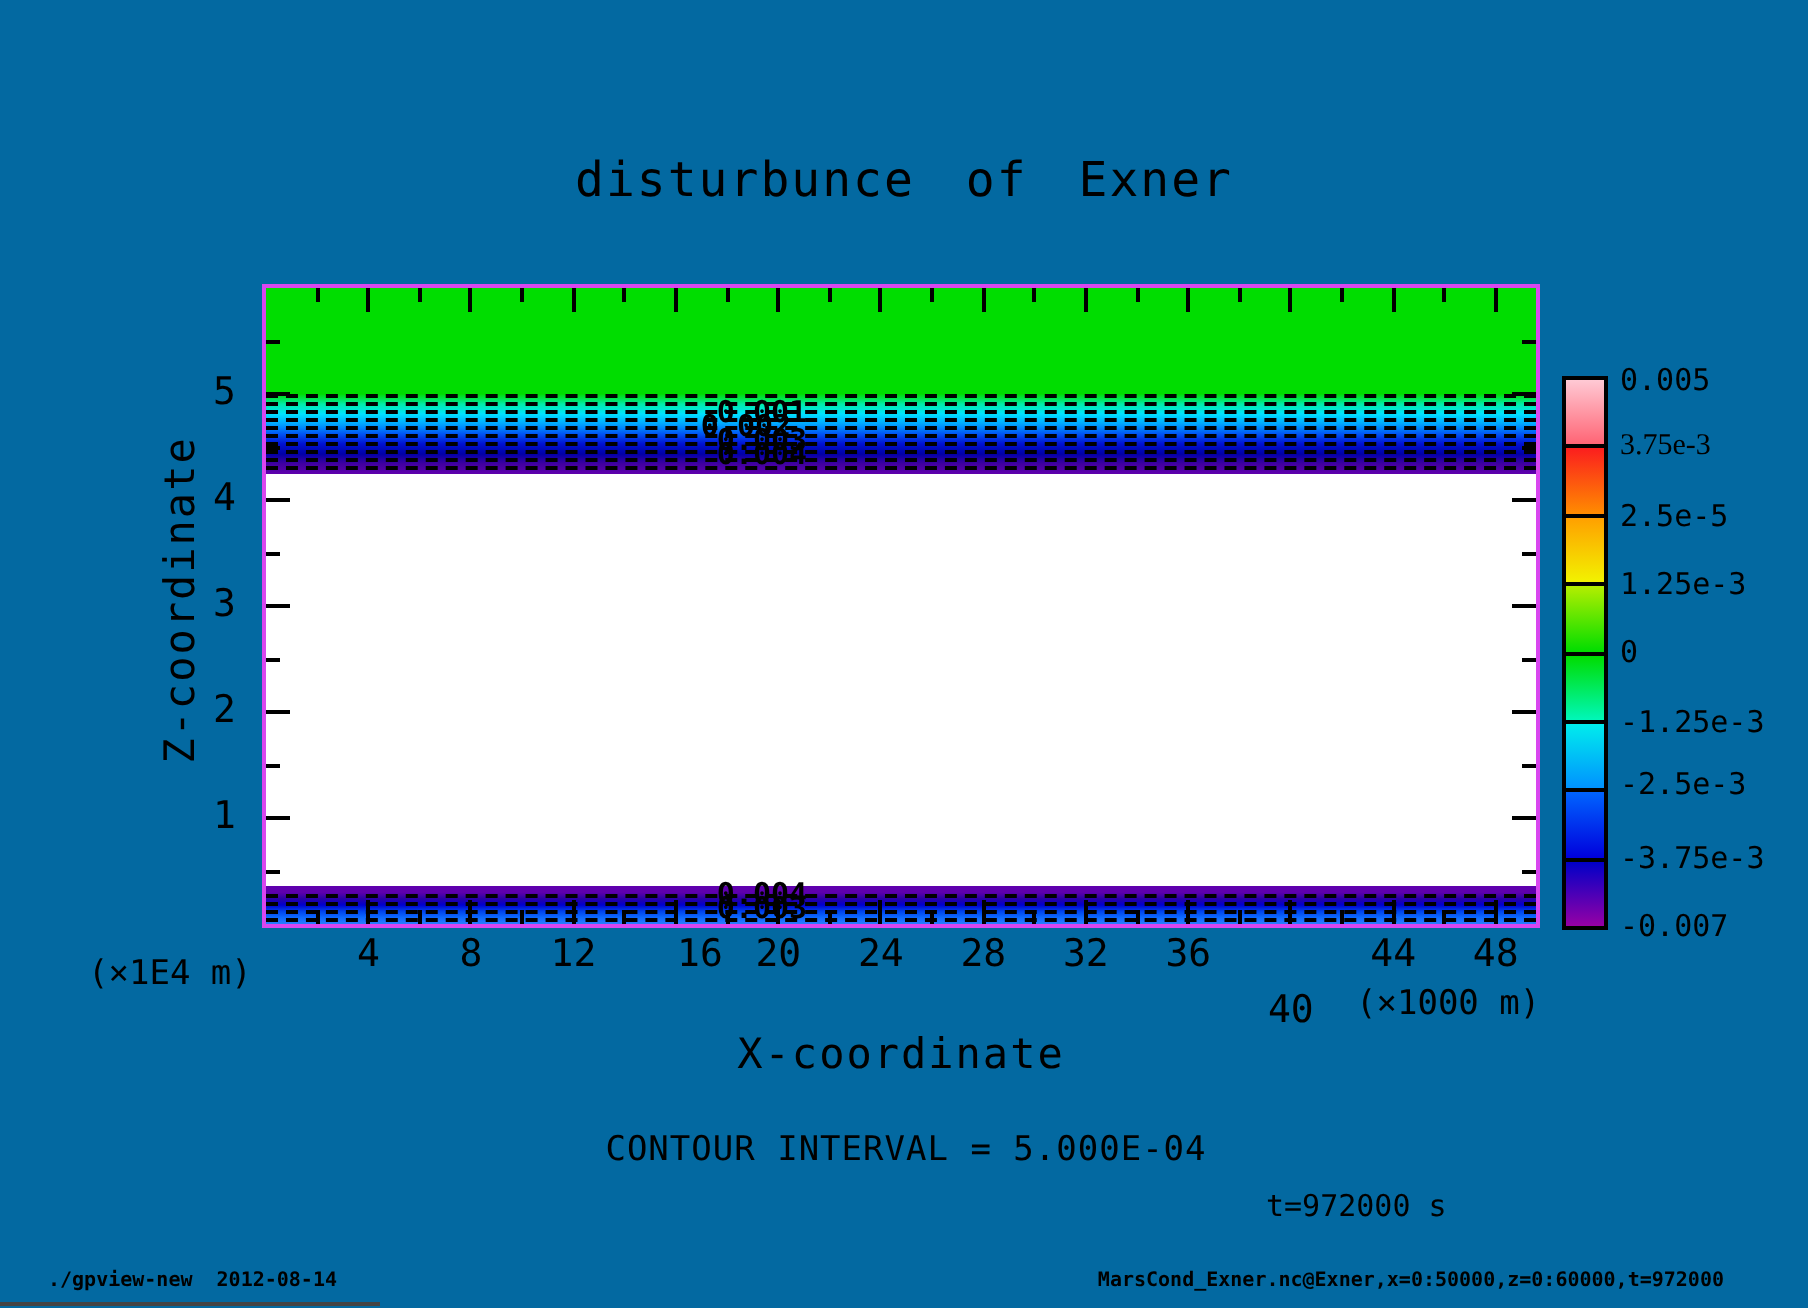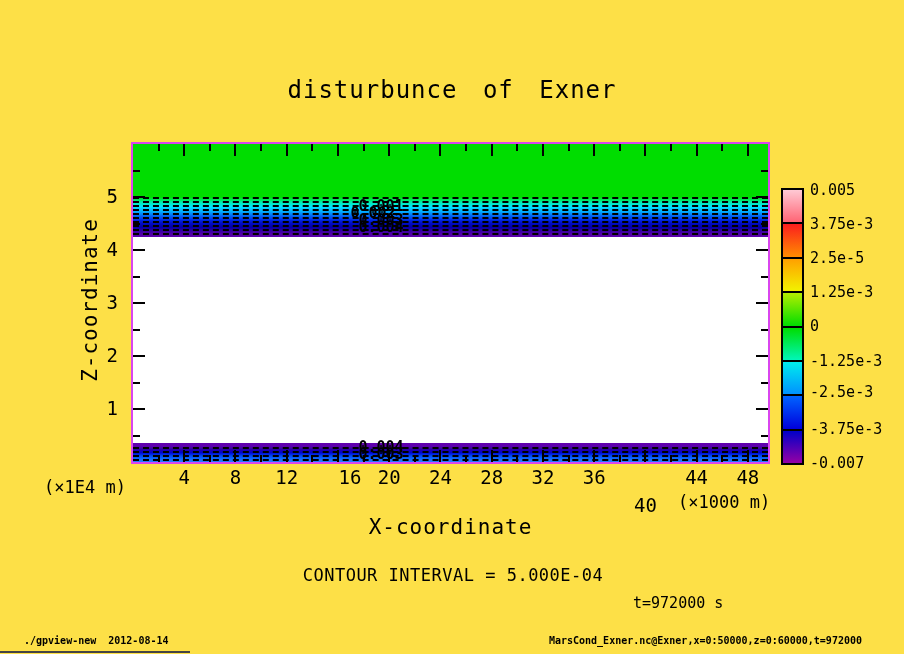--- a/index.html
+++ b/index.html
@@ -1,16 +1,16 @@
 <!DOCTYPE html>
 <html><head>
 <meta charset="utf-8">
 <style>
   html,body{margin:0;padding:0;background:#fff;}
-  .canvas{position:relative;width:904px;height:654px;background:#fde047;overflow:hidden;
+  .canvas{position:relative;width:904px;height:654px;background:#0369a1;overflow:hidden;
           font-family:"DejaVu Sans Mono", monospace;color:#000;}
   .abs{position:absolute;}
   .title{top:76px;left:0;width:904px;text-align:center;font-size:24px;letter-spacing:1px;word-spacing:10px;}
   .plot{left:131px;top:142px;width:635px;height:318px;border:2px solid #d946ef;background:#fff;}
   .band{position:absolute;left:0;right:0;}
   .cline{position:absolute;left:0;right:0;height:0;border-top:2px dashed #000;}
   .tick{position:absolute;background:#000;}
   .xticklabel{position:absolute;top:466px;width:44px;text-align:center;font-size:19px;}
   .yticklabel{position:absolute;left:86px;width:32px;text-align:right;font-size:19px;}
   .ylabel{left:90px;top:300px;font-size:21px;letter-spacing:1px;transform:translate(-50%,-50%) rotate(-90deg);white-space:nowrap;}
@@ -170,21 +170,21 @@
       <div class="cbar-seg" style="background: linear-gradient(rgb(251, 30, 30), rgb(255, 140, 0));"></div>
       <div class="cbar-seg" style="background: linear-gradient(rgb(255, 160, 0), rgb(242, 242, 0));"></div>
       <div class="cbar-seg" style="background: linear-gradient(rgb(180, 238, 0), rgb(0, 221, 0));"></div>
       <div class="cbar-seg" style="background: linear-gradient(rgb(0, 221, 0), rgb(0, 247, 185));"></div>
       <div class="cbar-seg" style="background: linear-gradient(rgb(0, 237, 237), rgb(0, 146, 255));"></div>
       <div class="cbar-seg" style="background: linear-gradient(rgb(0, 100, 255), rgb(0, 0, 220));"></div>
       <div class="cbar-seg" style="background: linear-gradient(rgb(0, 0, 200), rgb(150, 0, 165));"></div>
     </div>
   <div id="cbar-labels">
       <div class="cbarlabel" style="top: 181px;">0.005</div>
-      <div class="cbarlabel" style="top: 215.1px;">3.75e-3</div>
+      <div class="cbarlabel" style="top: 215.1px; font-family: Liberation Serif, serif;">3.75e-3</div>
       <div class="cbarlabel" style="top: 249.2px;">2.5e-5</div>
       <div class="cbarlabel" style="top: 283.3px;">1.25e-3</div>
       <div class="cbarlabel" style="top: 317.4px;">0</div>
       <div class="cbarlabel" style="top: 351.5px;">-1.25e-3</div>
       <div class="cbarlabel" style="top: 383px;">-2.5e-3</div>
       <div class="cbarlabel" style="top: 419.7px;">-3.75e-3</div>
       <div class="cbarlabel" style="top: 453.8px;">-0.007</div>
     </div>
 
   <div class="abs contour-interval">CONTOUR INTERVAL = 5.000E-04</div>

